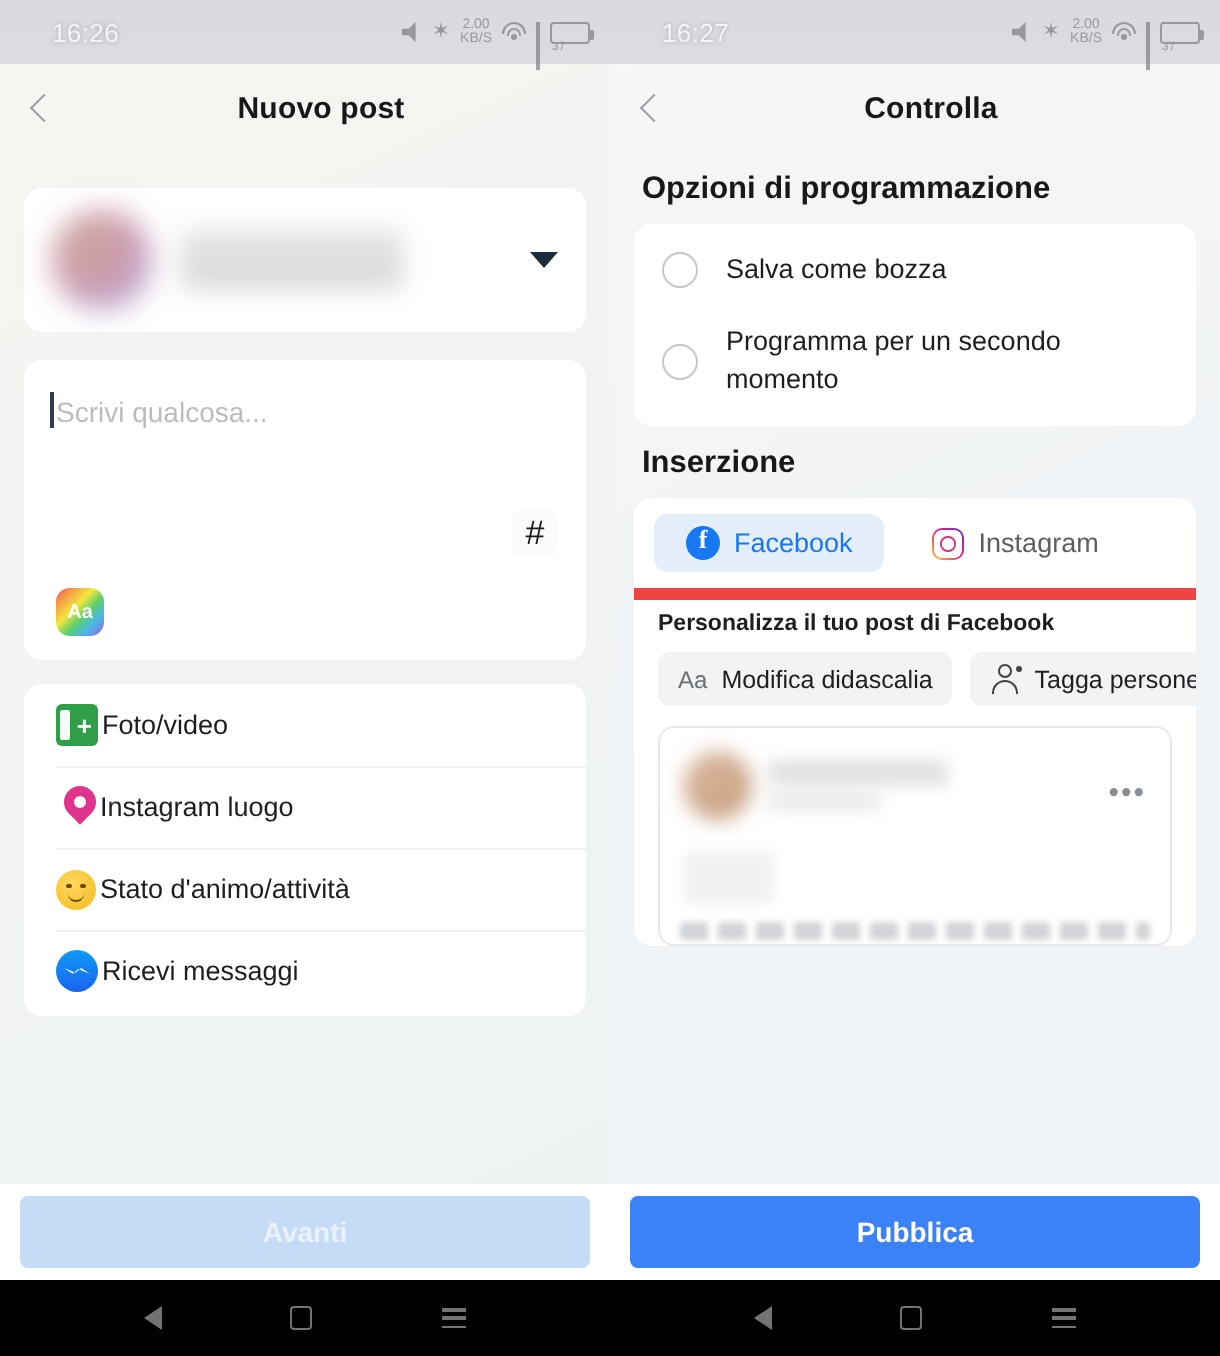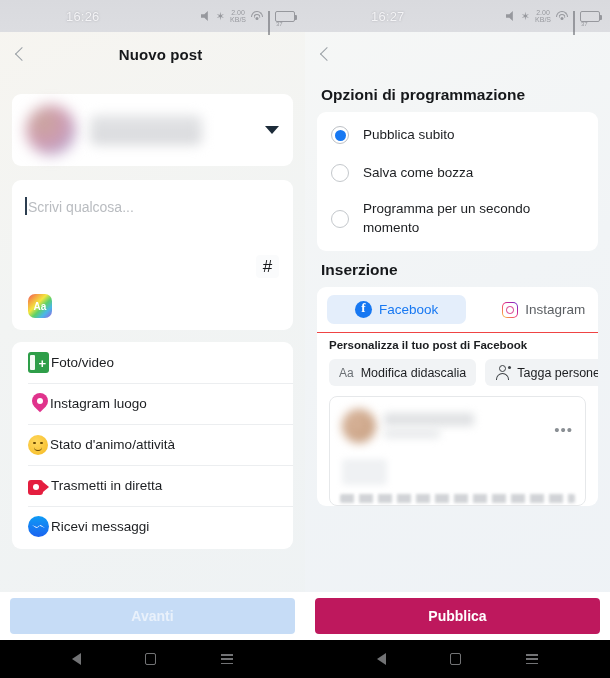--- a/index.html
+++ b/index.html
@@ -16,21 +16,21 @@
   .panel.right { background: linear-gradient(155deg,#f6f7f6 0%, #f1f4f6 45%, #eef2f6 100%); }
 
   
   .statusbar {
     height: 32px; display: flex; align-items: center;
     padding: 0 10px; position: relative;
     background: linear-gradient(180deg,#d9dade 0%, #dcdde1 100%);
   }
   .statusbar .time {
     font-size: 13px; color: #f4f4f6; letter-spacing: .2px;
-    margin-left: 56px; font-weight: 400;
+    margin-left: 16px; font-weight: 400;
     text-shadow: 0 0 2px rgba(120,120,130,.5);
   }
   .statusbar .sysicons {
     margin-left: auto; display: flex; align-items: center; gap: 5px;
     opacity: .62;
   }
   .sysicons span { display: inline-block; }
   .ic-mute { width: 10px; height: 11px; background: #6e7076;
     clip-path: polygon(0 35%,35% 35%,70% 5%,70% 95%,35% 65%,0 65%); position: relative; }
   .ic-bt { font-size: 11px; color: #6e7076; line-height: 1; }
@@ -124,33 +124,33 @@
   .radio-card { background:#fff; border-radius:9px; margin:0 12px; padding: 4px 0 6px; }
   .radio-row { display:flex; align-items:center; padding: 8px 14px; min-height:38px; }
   .radio { width:18px; height:18px; border-radius:50%; border:1.6px solid #c4c8cc; flex:none;
     display:flex; align-items:center; justify-content:center; }
   .radio.on { border-color:#bdc1c6; }
   .radio.on::after { content:''; width:11px; height:11px; border-radius:50%; background:#1778f2; }
   .radio-row .rl { font-size:13.5px; color:#1c1e21; margin-left:14px; line-height:1.38; }
 
   .tabs-card { background:#fff; border-radius:9px; margin:0 12px; overflow:hidden; }
   .tabs { display:flex; align-items:center; gap:8px; padding:8px 10px 8px; }
-  .tab { display:flex; align-items:center; gap:7px; padding:6px 28px; border-radius:7px;
+  .tab { display:flex; align-items:center; gap:7px; padding:6px 16px; border-radius:7px;
     font-size:13.5px; color:#5b5f63; }
   .tab.active { background:#e4eefb; color:#1778f2; font-weight:500; }
   .fb-ic { width:17px; height:17px; border-radius:50%; background:#1778f2; position:relative; flex:none; }
   .fb-ic::after { content:'f'; position:absolute; left:0; right:0; top:-1px; text-align:center;
     color:#fff; font-size:13px; font-weight:700; font-family:"Liberation Serif", serif; }
   .ig-ic { width:16px; height:16px; border-radius:5px; flex:none; position:relative;
     background: linear-gradient(45deg,#f9ce34 0%, #ee2a7b 50%, #6228d7 100%); }
   .ig-ic::before { content:''; position:absolute; inset:1.2px; border-radius:4px; background:#fff; }
   .ig-ic::after { content:''; position:absolute; left:4.2px; top:4.2px; width:7.6px; height:7.6px;
     border:1.4px solid #d6358a; border-radius:50%; box-sizing:border-box; }
 
-  .subhead { font-size:11.5px; font-weight:700; color:#1c1e21; padding:6px 12px 8px; border-top:1px solid #ef4444; }
+  .subhead { font-size:11.5px; font-weight:700; color:#1c1e21; padding:6px 12px 8px; border-top:6px solid #ef4444; }
   .chips { display:flex; gap:9px; padding: 0 12px 10px; }
   .chip { display:flex; align-items:center; gap:7px; background:#f1f3f5; border-radius:6px;
     padding:6px 10px; font-size:12.5px; color:#1c1e21; white-space:nowrap; }
   .chip .aa { font-size:12px; color:#6b7075; }
   .tagic { width:15px; height:15px; position:relative; flex:none; }
   .tagic i { position:absolute; left:3.5px; top:0px; width:7px; height:7px; border:1.4px solid #3d4145; border-radius:50%; }
   .tagic em { position:absolute; left:0.5px; bottom:0.5px; width:13px; height:7px;
     border:1.4px solid #3d4145; border-bottom:none; border-radius:8px 8px 0 0; }
   .tagic b { position:absolute; right:-1px; top:1px; width:3px; height:3px; background:#3d4145; border-radius:50%; }
 
@@ -167,21 +167,21 @@
     background:#eff1f3; filter: blur(3px); }
   .pv-line { position:absolute; left:10px; right:10px; bottom:2px; height:9px; border-radius:2px;
     background: repeating-linear-gradient(90deg,#c9ccd0 0 14px, transparent 14px 19px); filter: blur(1.6px); opacity:.85; }
 
   
   .bottombar { position:absolute; left:0; right:0; bottom:38px; height:48px;
     background:#fff; display:flex; align-items:center; padding:0 10px; }
   .btn { flex:1; height:36px; border-radius:4px; display:flex; align-items:center; justify-content:center;
     font-size:14px; font-weight:700; border:none; }
   .btn.disabled { background:#c6dcf6; color:#e9f1fb; }
-  .btn.primary { background:#be185d; color:#fff; }
+  .btn.primary { background:#3b82f6; color:#fff; }
 
   .navbar { position:absolute; left:0; right:0; bottom:0; height:38px; background:#000;
     display:flex; align-items:center; justify-content:space-around; padding:0 40px; }
   .nv { opacity:.55; }
   .nv-back { width:0; height:0; border-top:6px solid transparent; border-bottom:6px solid transparent;
     border-right:9px solid #cfd2d6; }
   .nv-home { width:11px; height:12px; border:1.5px solid #cfd2d6; border-radius:2px; }
   .nv-menu { width:12px; height:10px; display:flex; flex-direction:column; justify-content:space-between; }
   .nv-menu i { height:1.5px; background:#cfd2d6; display:block; }
 </style>
@@ -245,28 +245,20 @@
             <i></i>
             <em></em>
           </span>
         <span class="lbl">Instagram luogo</span>
       </div>
       <div class="list-row">
         <span class="ico ic-smiley"></span>
         <span class="lbl">Stato d'animo/attività</span>
       </div>
       <div class="list-row">
-        <span class="ico ic-live">
-            <i></i>
-            <em></em>
-            <b></b>
-          </span>
-        <span class="lbl">Trasmetti in diretta</span>
-      </div>
-      <div class="list-row">
         <span class="ico ic-msgr"></span>
         <span class="lbl">Ricevi messaggi</span>
       </div>
     </div>
 
     <div class="bottombar">
       <button class="btn disabled">Avanti</button>
     </div>
 
     <div class="navbar">
@@ -300,29 +292,26 @@
             <b></b>
           </span>
         <span class="ic-batt"><em>37</em></span>
       </div>
     </div>
 
     <div class="apphead">
       <div class="backbtn">
         <span class="chev-left"></span>
       </div>
+      <div class="apptitle">Controlla</div>
     </div>
 
     <div class="sec-title">Opzioni di programmazione</div>
 
     <div class="radio-card">
-      <div class="radio-row">
-        <span class="radio on"></span>
-        <span class="rl">Pubblica subito</span>
-      </div>
       <div class="radio-row">
         <span class="radio"></span>
         <span class="rl">Salva come bozza</span>
       </div>
       <div class="radio-row">
         <span class="radio"></span>
         <span class="rl">Programma per un secondo momento</span>
       </div>
     </div>
 

